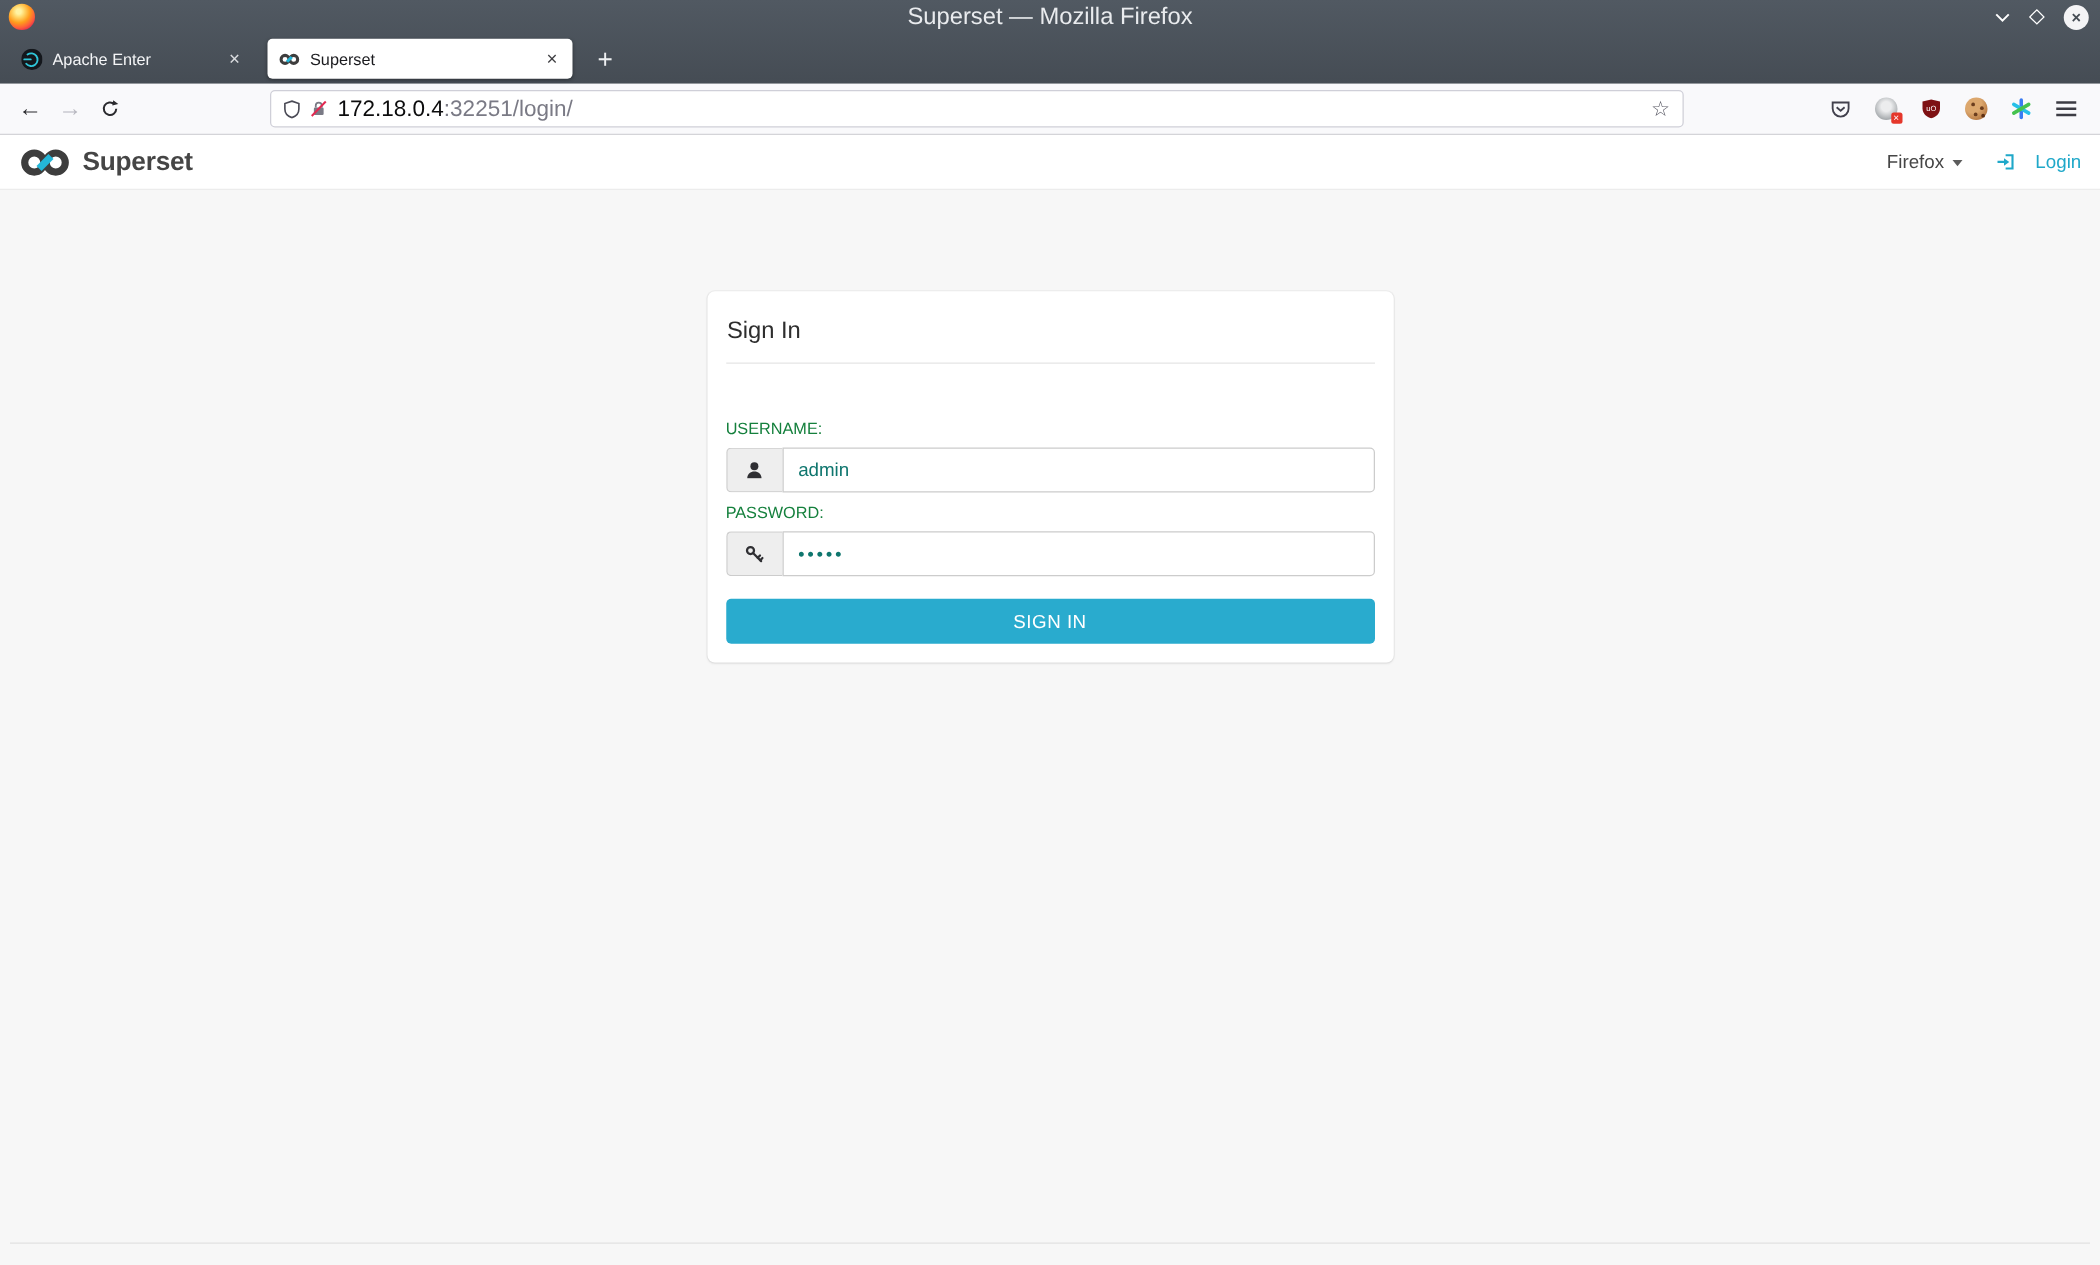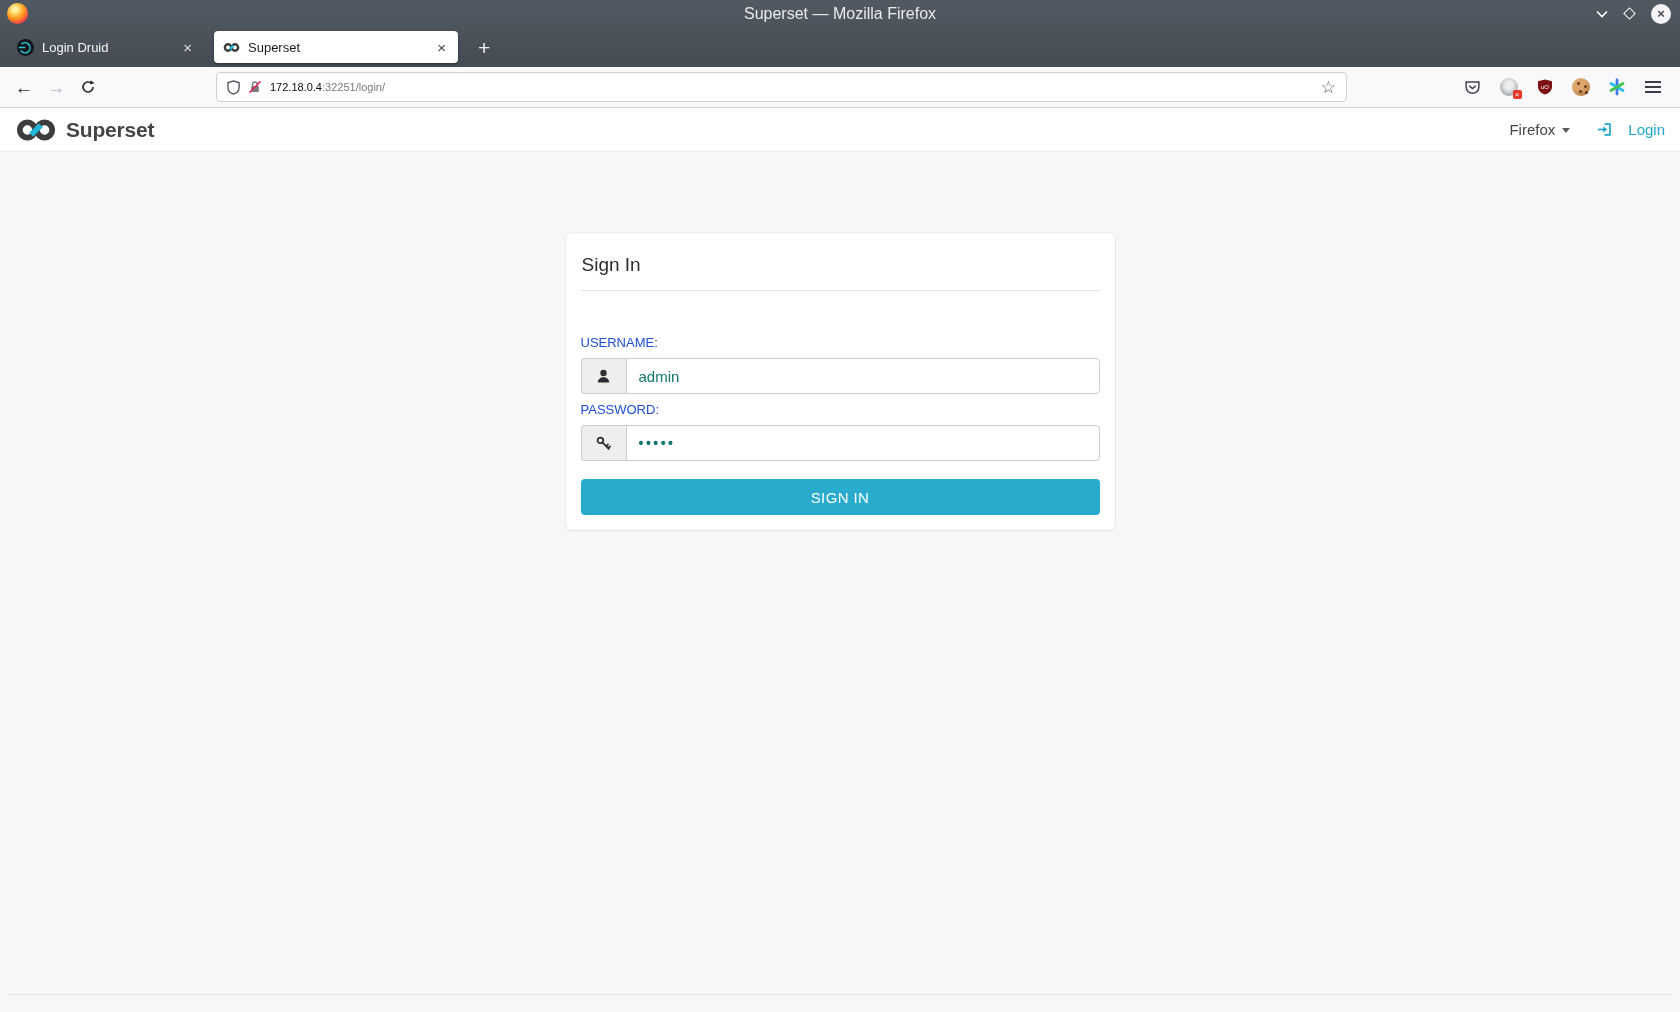--- a/index.html
+++ b/index.html
@@ -4,21 +4,21 @@
 <style>
   * { box-sizing: border-box; margin: 0; padding: 0; }
   html,body { width:1680px; height:1012px; overflow:hidden; }
   body { font-family:"Liberation Sans", sans-serif; background:#f7f7f7; }
 
   
   .topchrome { background:linear-gradient(180deg,#515962 0%,#454c54 100%); }
   .titlebar { height:27px; position:relative; display:flex; align-items:center; justify-content:center; }
   .ff-logo { position:absolute; left:7px; top:3px; width:21px; height:21px; border-radius:50%;
     background:radial-gradient(circle at 38% 30%, #fff3a3 0 10%, #ffd567 24%, #ff9d1c 46%, #ff5e3a 66%, #e22850 82%, #a6006f 100%); }
-  .win-title { font-size:16px; color:#e9ebee; }
+  .win-title { font-size:19px; color:#e9ebee; }
   .win-controls { position:absolute; right:9px; top:0; height:27px; display:flex; align-items:center; gap:17px; }
   .win-btn { display:flex; align-items:center; justify-content:center; cursor:default; }
   .diamond { width:9px; height:9px; border:1.5px solid #fff; transform:rotate(45deg); }
   .close-circle { width:20px; height:20px; border-radius:50%; background:#f4f4f6; color:#454c54;
     font-size:13px; font-weight:bold; display:flex; align-items:center; justify-content:center; line-height:1; }
 
   .tabbar { height:40px; display:flex; align-items:center; padding:0 8px; }
   .tab { height:32px; border-radius:4px; display:flex; align-items:center; padding:0 9px; }
   .tab.inactive { width:196px; color:#f4f5f7; }
   .tab.active  { width:244px; background:#fff; color:#1b1b1f; box-shadow:0 1px 3px rgba(0,0,0,.35); margin-left:10px; }
@@ -27,21 +27,21 @@
   .tab-close { font-size:15px; opacity:.85; padding:0 3px; line-height:1; }
   .newtab { color:#eef0f2; font-size:21px; margin-left:14px; line-height:1; padding:0 6px; }
 
   
   .toolbar { height:41px; background:#f9f9fb; border-bottom:1px solid #d4d4d8; display:flex; align-items:center; padding:0 8px; }
   .nav-btn { width:32px; text-align:center; font-size:19px; line-height:1; }
   .back { color:#2a2a2e; } .fwd { color:#b7b7bf; }
   .reload { display:flex; justify-content:center; }
   .urlbar { flex:1; height:30px; margin:0 112px; background:#fff; border:1px solid #cfcfd8; border-radius:4px;
     display:flex; align-items:center; padding:0 10px; gap:8px; }
-  .url-text { font-size:11px; }
+  .url-text { font-size:18px; }
   .url-host { color:#0c0c0d; } .url-path { color:#7a7a85; }
   .star { margin-left:auto; font-size:17px; color:#5b5b66; line-height:1; }
   .tool-icons { display:flex; align-items:center; gap:9px; padding-right:6px; }
   .tool-btn { width:27px; height:27px; display:flex; align-items:center; justify-content:center; position:relative; }
   .ext-circle { width:18px; height:18px; border-radius:50%;
      background:radial-gradient(circle at 50% 40%, #ecedee 0 28%, #a9adb0 72%, #8f9396 100%); position:relative; }
   .ext-badge { position:absolute; right:-4px; bottom:-3px; width:9px; height:9px; background:#e5372b; border-radius:2px; }
   .ext-badge::after { content:"×"; color:#fff; font-size:8px; line-height:9px; display:block; text-align:center; }
   .cookie { width:18px; height:18px; border-radius:50%;
      background:radial-gradient(circle at 35% 30%, #dca76d 0 40%, #b97c45 75%, #9c6132 100%); position:relative; }
@@ -59,21 +59,21 @@
   .caret { width:0; height:0; border-left:4px solid transparent; border-right:4px solid transparent; border-top:5px solid #5c5c5c; margin-top:2px; }
   .login-link { display:flex; align-items:center; gap:16px; font-size:15px; color:#1fa8c9; text-decoration:none; cursor:pointer; }
 
   
   .content { height:860px; background:#f7f7f7; position:relative; }
   .card { width:549px; margin:0 auto; position:relative; top:81px; background:#fff; border-radius:6px;
      box-shadow:0 1px 2px rgba(0,0,0,.07), 0 0 0 1px rgba(0,0,0,.035); padding:15px; }
   .card-title { font-size:19px; font-weight:400; color:#2e2e2e; padding:6px 1px 14px; border-bottom:1px solid #e5e5e5; }
   .card-body { padding-top:36px; }
   .instruction { color:#54595e; font-size:15px; margin-bottom:10px; }
-  .form-label { display:block; color:#1d4ed8; font-size:13px; margin:8px 0; }
+  .form-label { display:block; color:#15803d; font-size:13px; margin:8px 0; }
   .input-group { display:flex; height:36px; }
   .addon { width:45px; flex:none; background:#eee; border:1px solid #ccc; border-right:0; border-radius:4px 0 0 4px;
      display:flex; align-items:center; justify-content:center; }
   .field { flex:1; min-width:0; border:1px solid #ccc; border-radius:0 4px 4px 0; font-size:15px; padding:0 12px;
      color:#0f766e; font-family:"Liberation Sans", sans-serif; outline:none; background:#fff; }
   .pwd { letter-spacing:2.5px; font-weight:bold; font-size:14px; }
   .signin-btn { display:block; width:100%; height:36px; margin-top:18px; background:#29abce; border:none; border-radius:4px;
      color:#fff; font-size:15px; letter-spacing:.4px; font-family:"Liberation Sans", sans-serif; cursor:pointer; }
   .footer-hr { position:absolute; left:8px; right:8px; bottom:17px; border:none; border-top:1px solid #e2e2e2; }
 </style>
@@ -97,21 +97,21 @@
     </span>
   </div>
 
   <div class="tabbar">
     <div class="tab inactive">
       <svg class="tab-icon" viewBox="0 0 17 17">
         <circle cx="8.5" cy="8.5" r="8.5" fill="#14171c"></circle>
         <path d="M5 4.6 a5.1 5.1 0 1 1 -1 7.4" fill="none" stroke="#2fc5d8" stroke-width="1.5" stroke-linecap="round"></path>
         <line x1="2.4" y1="8.5" x2="7.6" y2="8.5" stroke="#2fc5d8" stroke-width="1.5" stroke-linecap="round"></line>
       </svg>
-      <span class="tab-label">Login Druid</span>
+      <span class="tab-label">Apache Enter</span>
       <span class="tab-close">×</span>
     </div>
     <div class="tab active">
       <svg class="tab-icon" viewBox="0 0 32 20">
         <circle cx="9.5" cy="10" r="6" fill="none" stroke="#3d3d3d" stroke-width="4.6"></circle>
         <circle cx="22.5" cy="10" r="6" fill="none" stroke="#3d3d3d" stroke-width="4.6"></circle>
         <line x1="12.5" y1="13.6" x2="19.5" y2="6.4" stroke="#23b6d8" stroke-width="4.6"></line>
       </svg>
       <span class="tab-label">Superset</span>
       <span class="tab-close">×</span>

